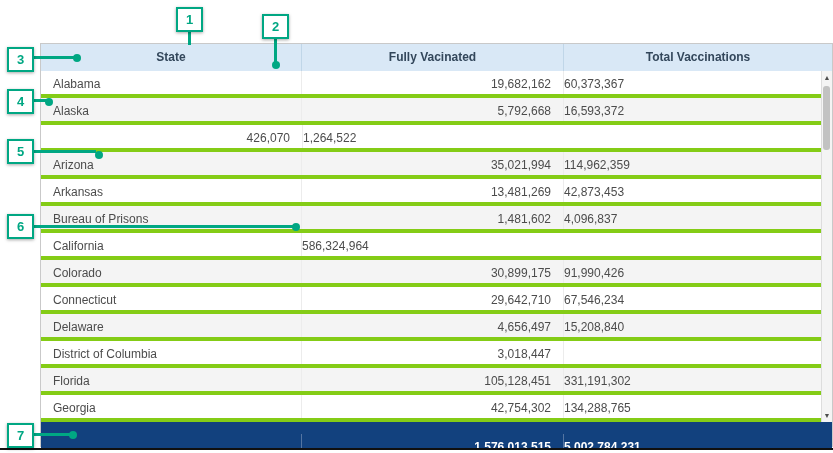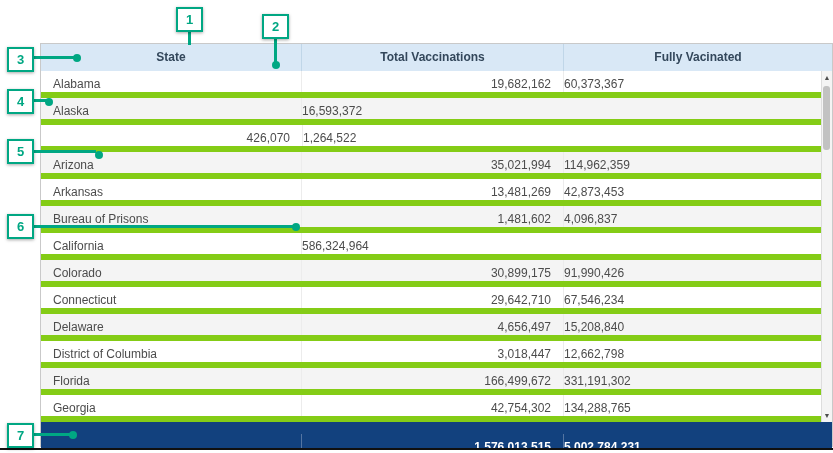--- a/index.html
+++ b/index.html
@@ -16,21 +16,21 @@
   }
   .thead { display:flex; height:27px; background:#d9e8f6; }
   .th {
     box-sizing:border-box; height:27px; line-height:27px; text-align:center;
     font-size:12px; font-weight:bold; color:#33475b; white-space:nowrap; overflow:hidden;
   }
   .thead .th:nth-of-type(1){ width:261px; border-right:1px solid #c0d6e8; }
   .thead .th:nth-of-type(2){ width:262px; border-right:1px solid #c0d6e8; }
   .thead .th:nth-of-type(3){ flex:1; }
 
-  .tr { display:flex; height:27px; box-sizing:border-box; border-bottom:6px solid #84cc16; background:#ffffff; }
+  .tr { display:flex; height:27px; box-sizing:border-box; border-bottom:4px solid #84cc16; background:#ffffff; }
   .tbody .tr:nth-of-type(even){ background:#f4f4f4; }
   .td {
     box-sizing:border-box; font-size:12px; color:#4c4c4c; line-height:26px;
     white-space:nowrap; overflow:hidden;
   }
   .col-state { width:261px; padding-left:12px; border-right:1px solid #ececec; }
   .col-fully { width:262px; text-align:right; padding-right:12px; border-right:1px solid #ececec; }
   .col-total { flex:1; text-align:left; padding-right:21px; }
 
   .trow-total { display:flex; height:26px; background:#12417e; }
@@ -71,35 +71,36 @@
 <body>
 
 <div class="page">
 
   <div class="table-wrap">
 
     <div class="thead">
 
         <div class="th">State</div>
 
+        <div class="th">Fully Vacinated</div>
+
         <div class="th">Total Vaccinations</div>
-
-        <div class="th">Fully Vacinated</div>
       </div>
 
     <div class="tbody">
 
         <div class="tr">
           <div class="td col-state">Alabama</div>
           <div class="td col-fully">19,682,162</div>
           <div class="td col-total">60,373,367</div>
         </div>
 
         <div class="tr">
           <div class="td col-state">Alaska</div>
+          <div class="td col-fully">5,792,668</div>
           <div class="td col-total">16,593,372</div>
         </div>
 
         <div class="tr">
           <div class="td col-fully">426,070</div>
           <div class="td col-total">1,264,522</div>
         </div>
 
         <div class="tr">
           <div class="td col-state">Arizona</div>
@@ -138,26 +139,25 @@
 
         <div class="tr">
           <div class="td col-state">Delaware</div>
           <div class="td col-fully">4,656,497</div>
           <div class="td col-total">15,208,840</div>
         </div>
 
         <div class="tr">
           <div class="td col-state">District of Columbia</div>
           <div class="td col-fully">3,018,447</div>
-          <div class="td col-total">12,662,798</div>
         </div>
 
         <div class="tr">
           <div class="td col-state">Florida</div>
-          <div class="td col-fully">166,499,672</div>
+          <div class="td col-fully">105,128,451</div>
           <div class="td col-total">331,191,302</div>
         </div>
 
         <div class="tr">
           <div class="td col-state">Georgia</div>
           <div class="td col-fully">42,754,302</div>
           <div class="td col-total">134,288,765</div>
         </div>
       </div>
 

